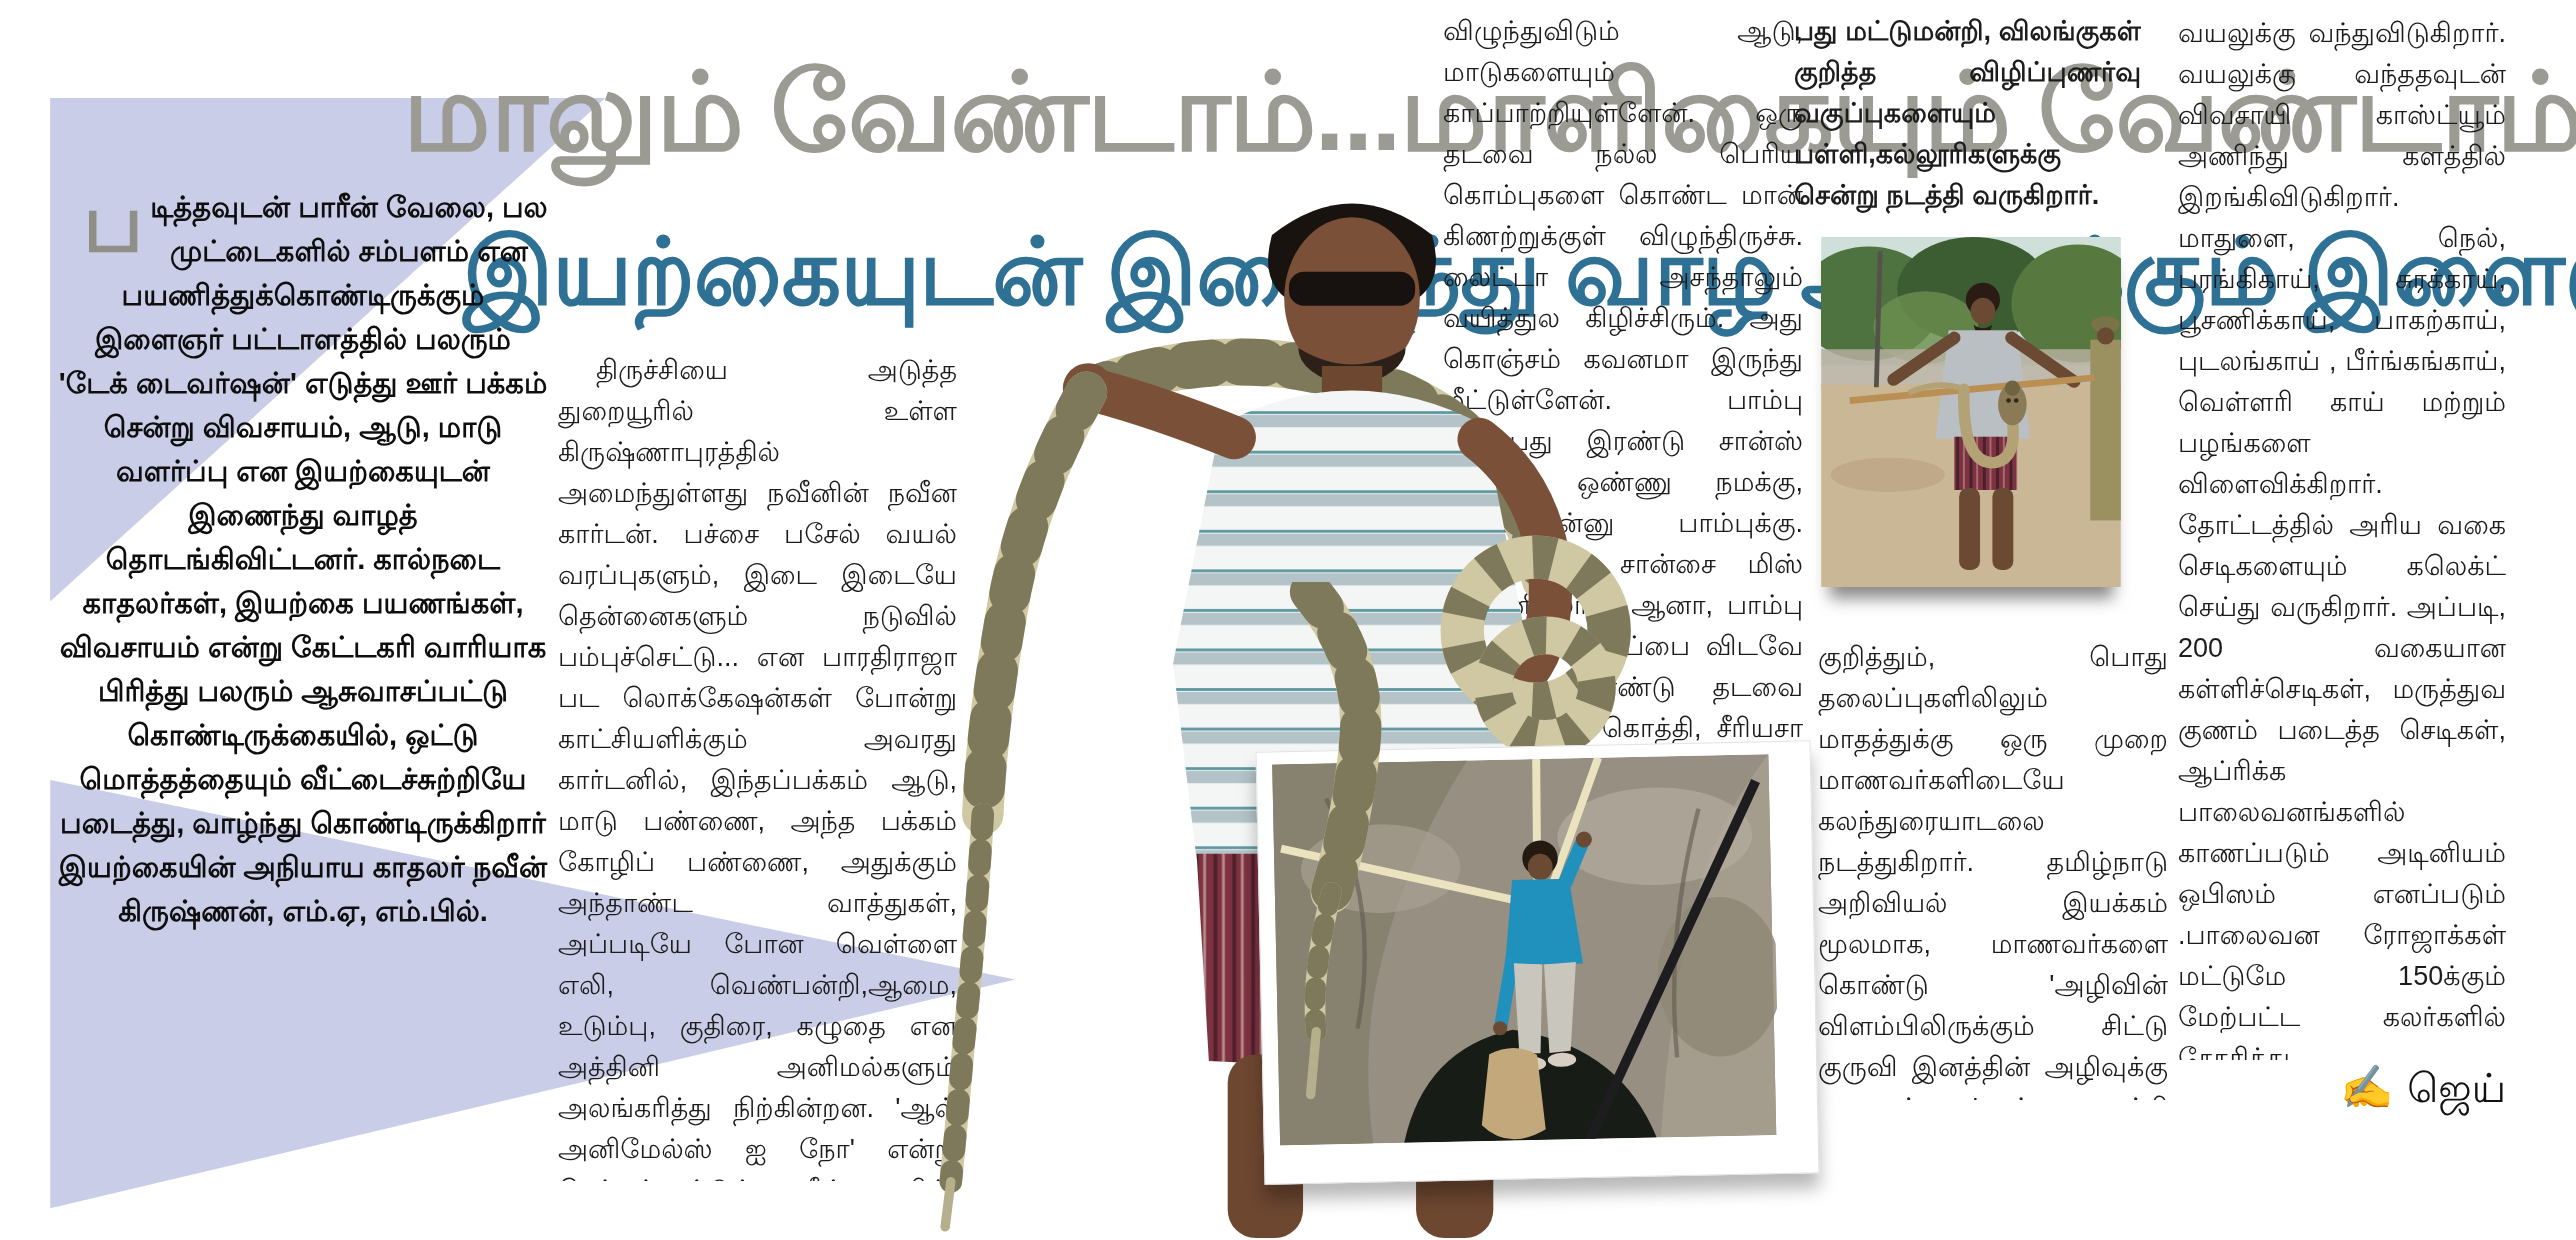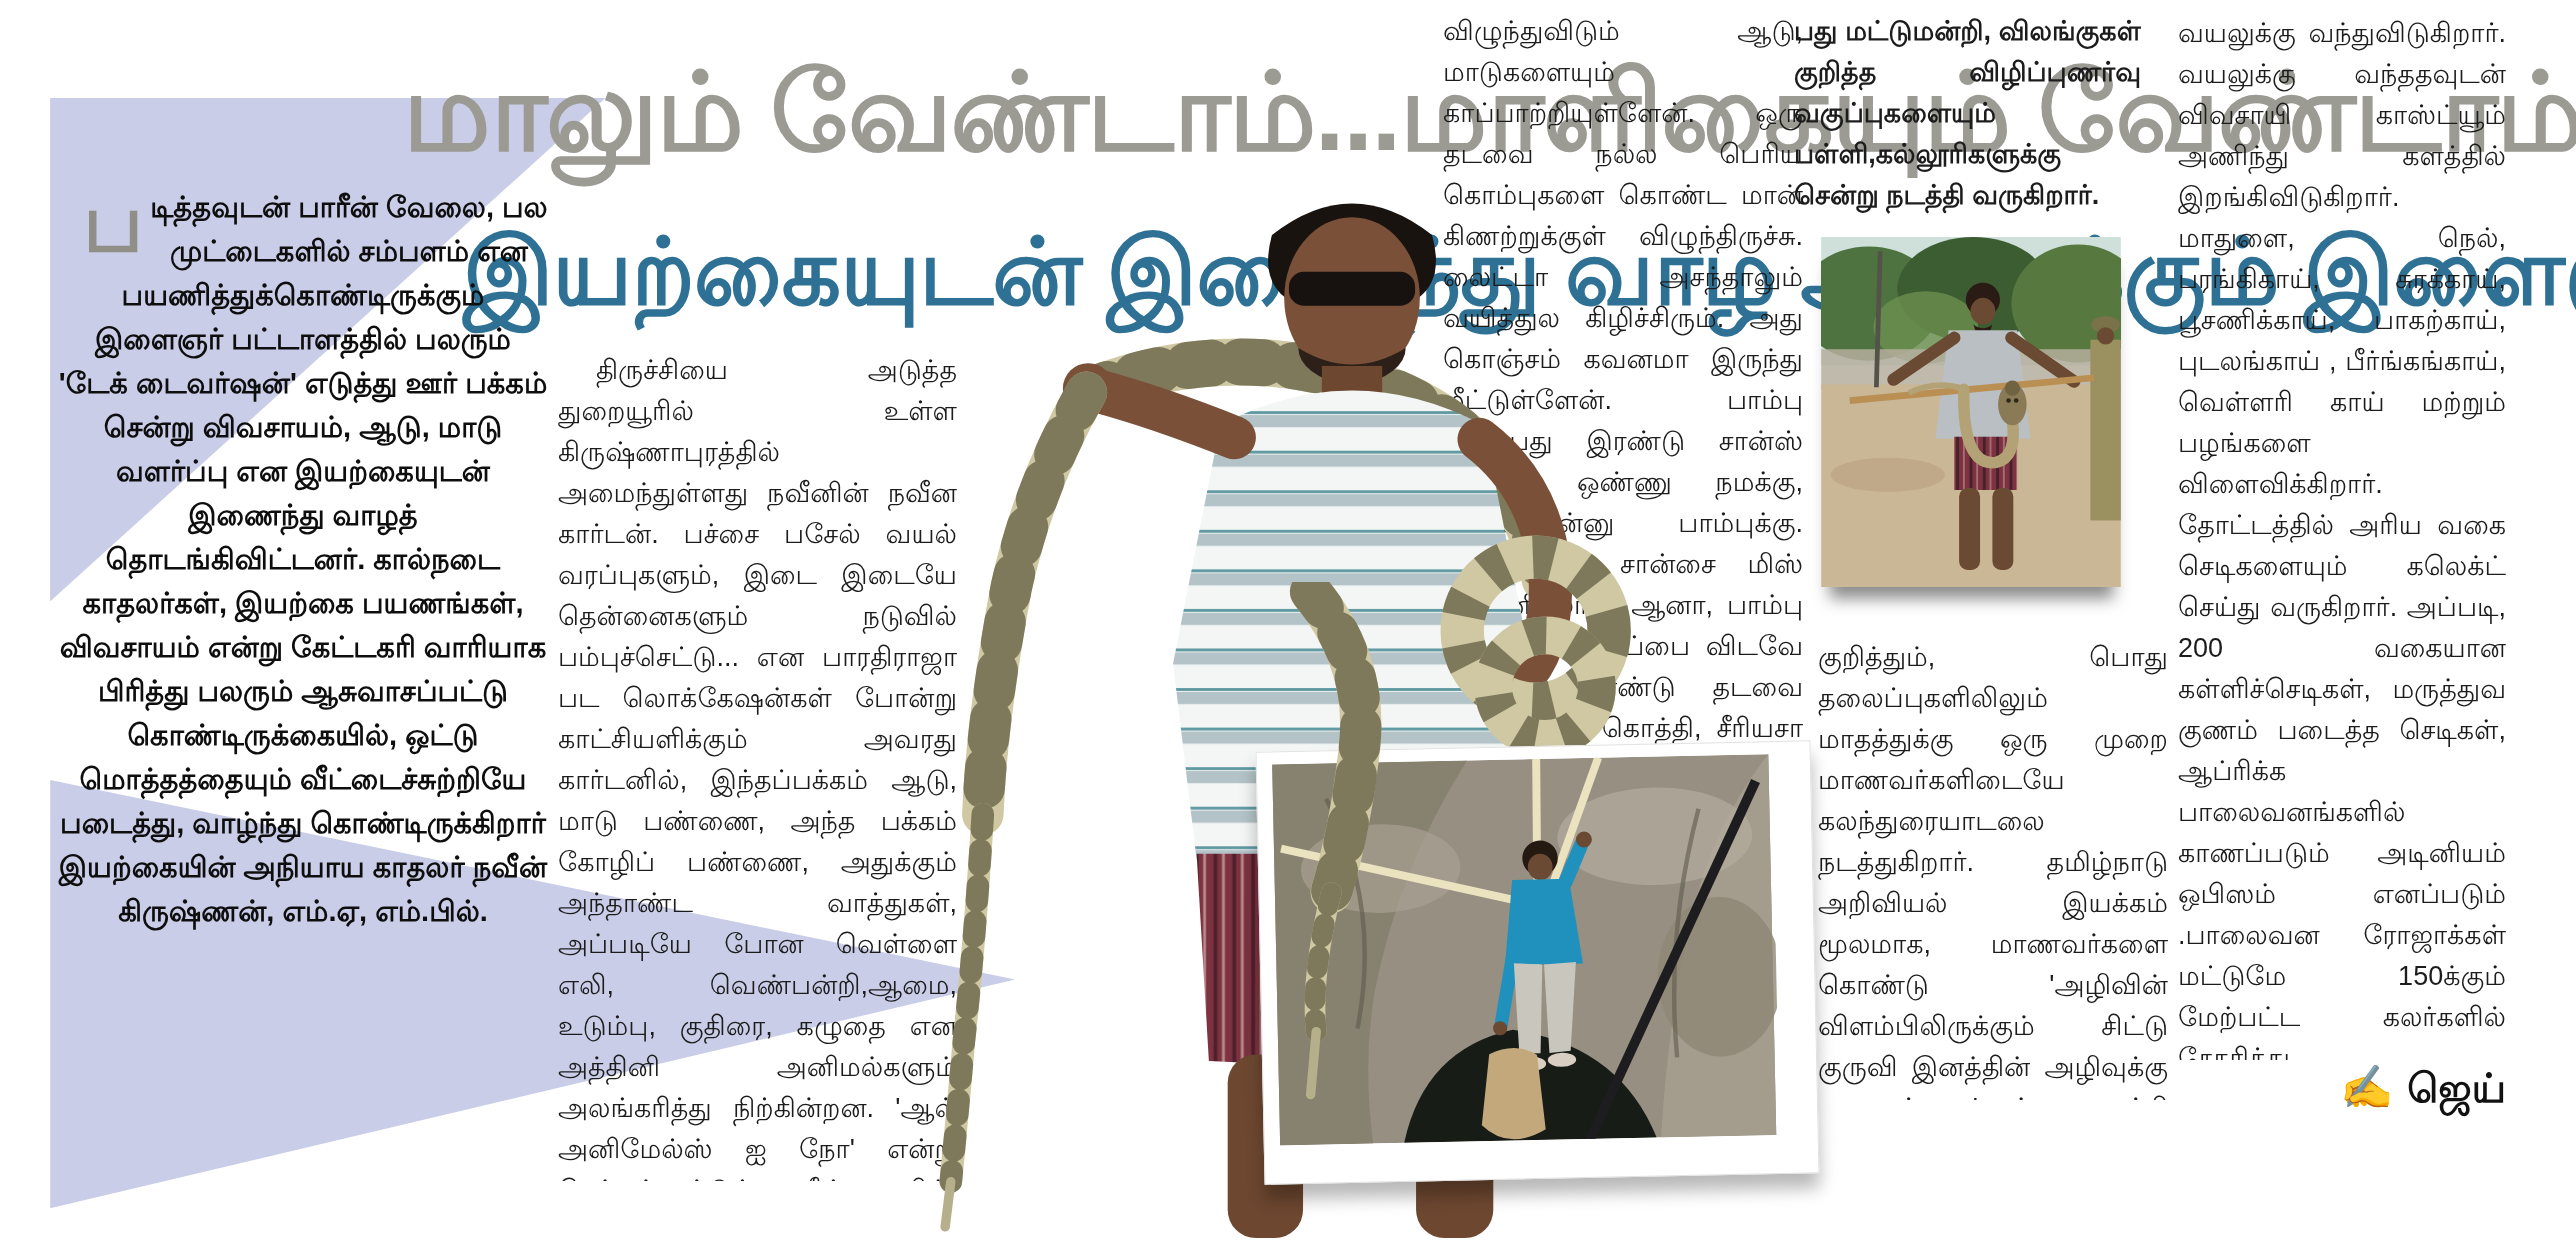--- a/index.html
+++ b/index.html
@@ -31,21 +31,21 @@
   #main-photo{left:928px;top:155px;width:881px;height:1085px;z-index:1;}
   #well-photo{left:1260px;top:746px;width:529px;height:407px;z-index:2;
     background:#ffffff;padding:12.2px;border:0.9px solid #e2e2e2;transform:rotate(-1.2deg);
     box-shadow:0 15px 17px rgba(0,0,0,.28);}
   #well-photo svg{display:block;}
   #python-tail{left:1226px;top:582px;width:188px;height:527px;z-index:3;pointer-events:none;}
   #side-photo{left:1821px;top:237px;width:300px;height:350px;z-index:1;
     box-shadow:0 19px 15px -7.5px rgba(40,40,40,.55);}
   
   #signature{left:2178px;top:1062px;width:328px;text-align:right;font-size:40px;
-    font-weight:bold;color:#111;}
+    font-weight:normal;color:#111;}
   #signature .pen{font-size:43px;margin-right:13px;}
 </style>
 </head>
 <body>
 
 <div id="page">
 
   <svg class="tri" style="left:50px;top:98px;" width="565" height="513" viewBox="0 0 600 545">
     <polygon points="0,0 590,0 0,535" fill="#c9cde7"></polygon>
   </svg>

